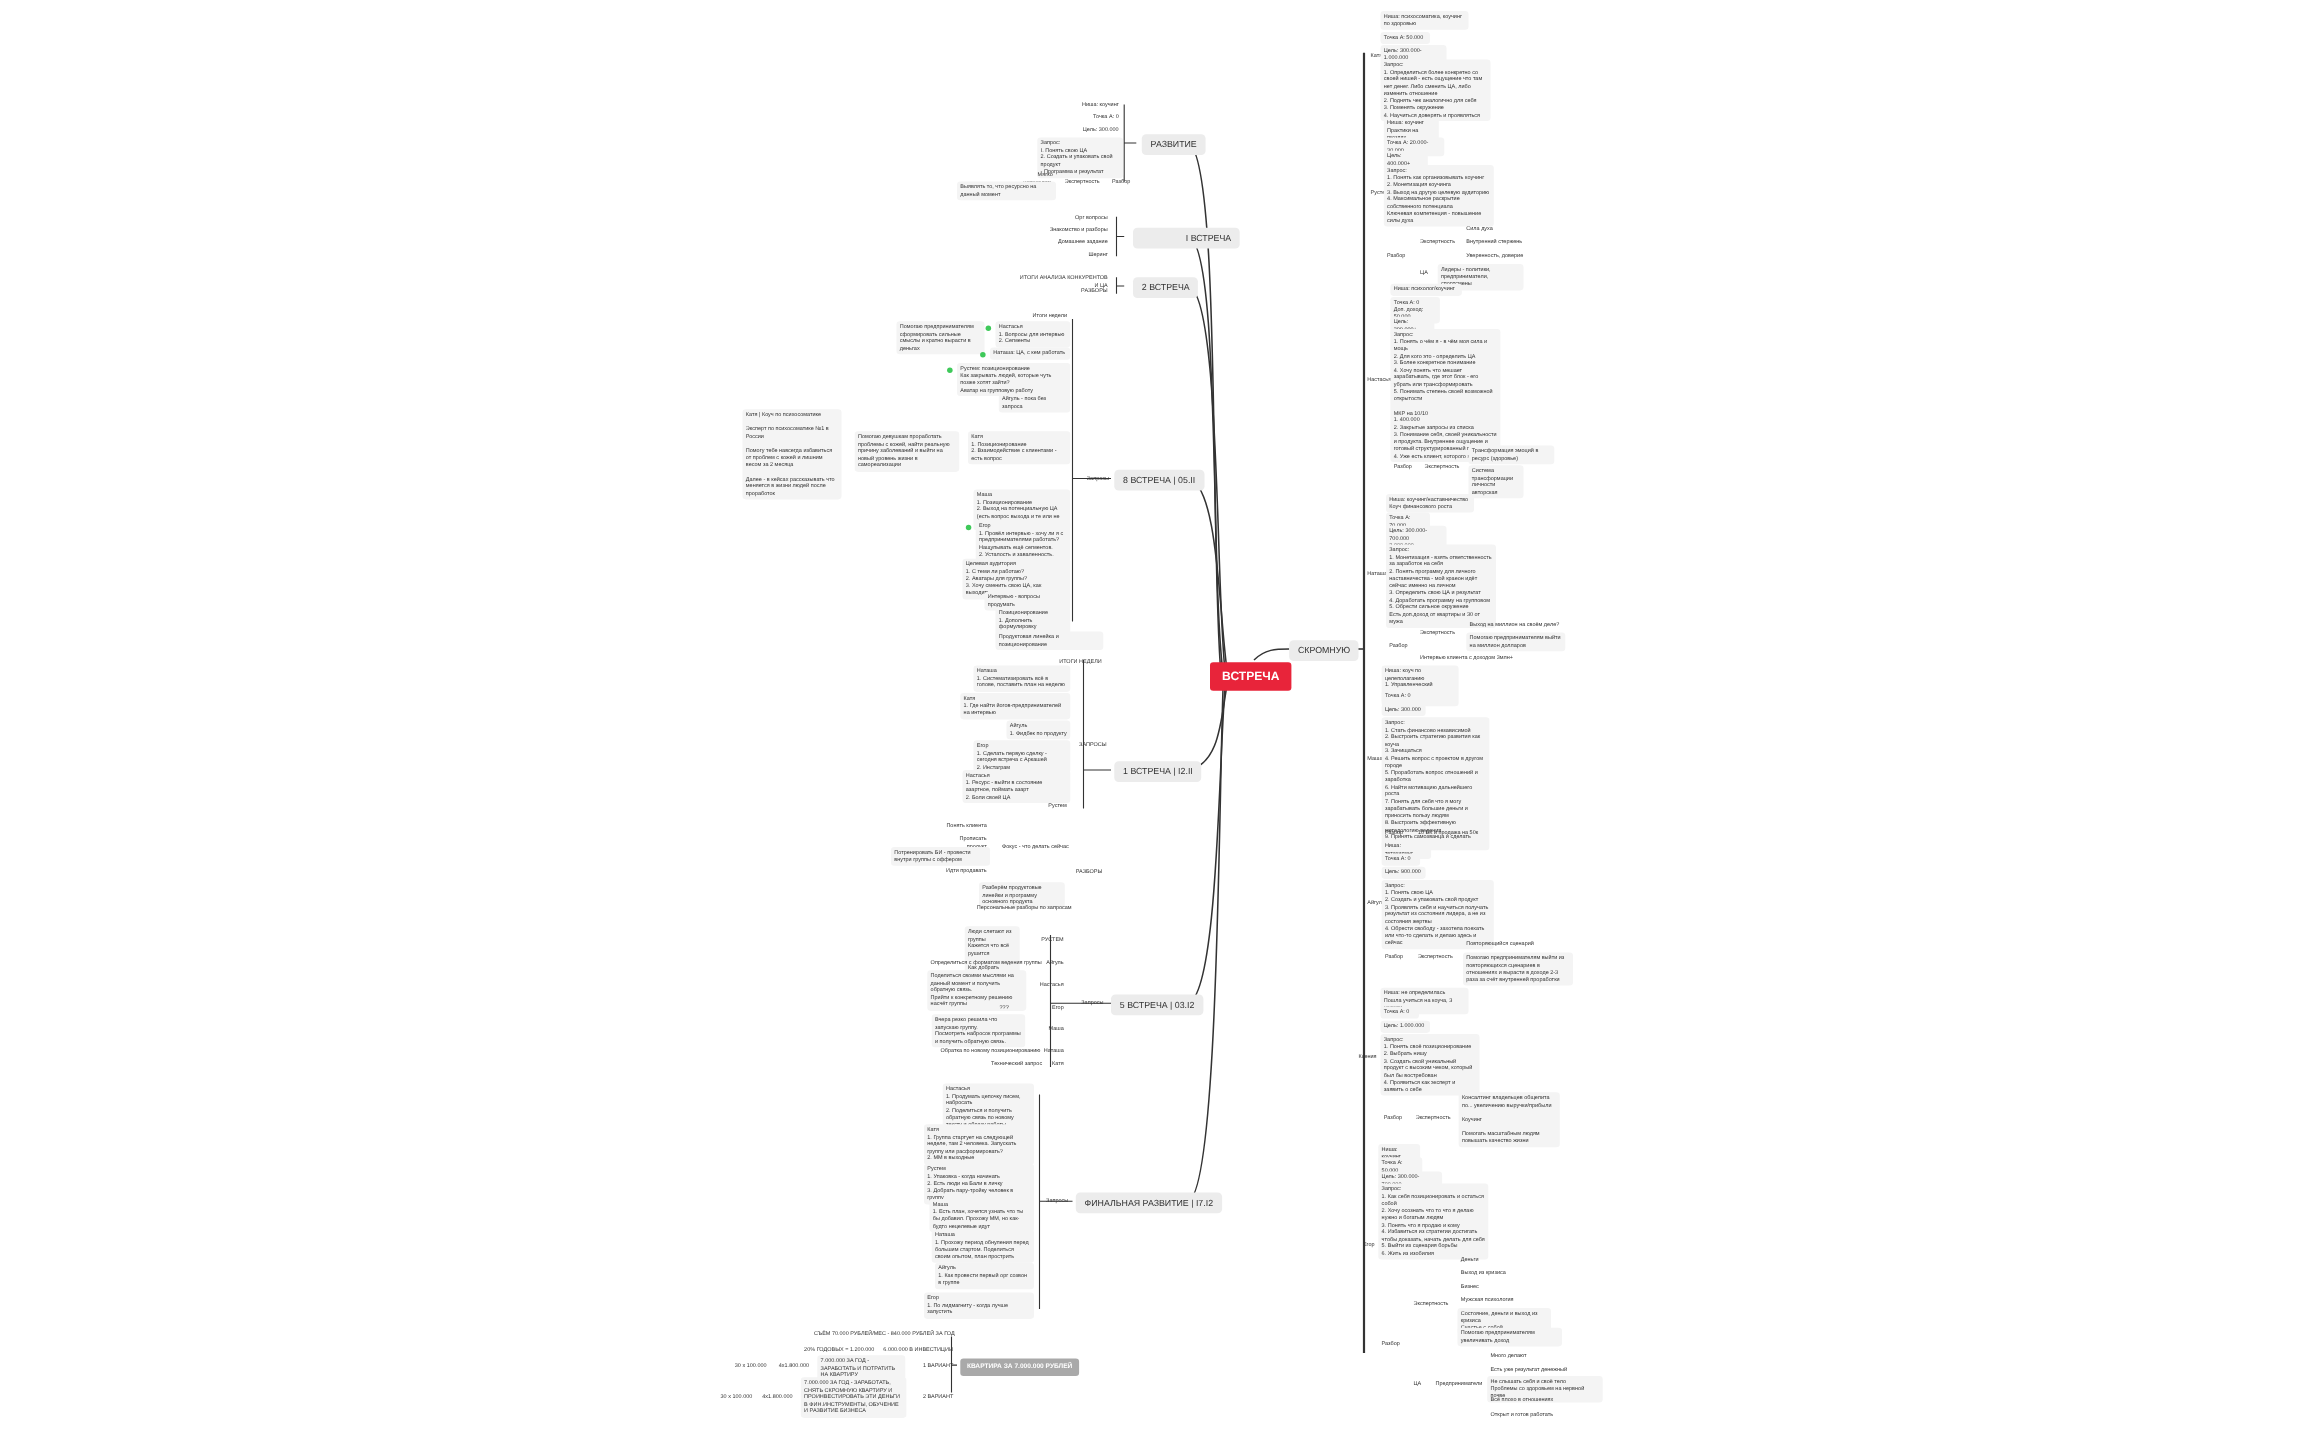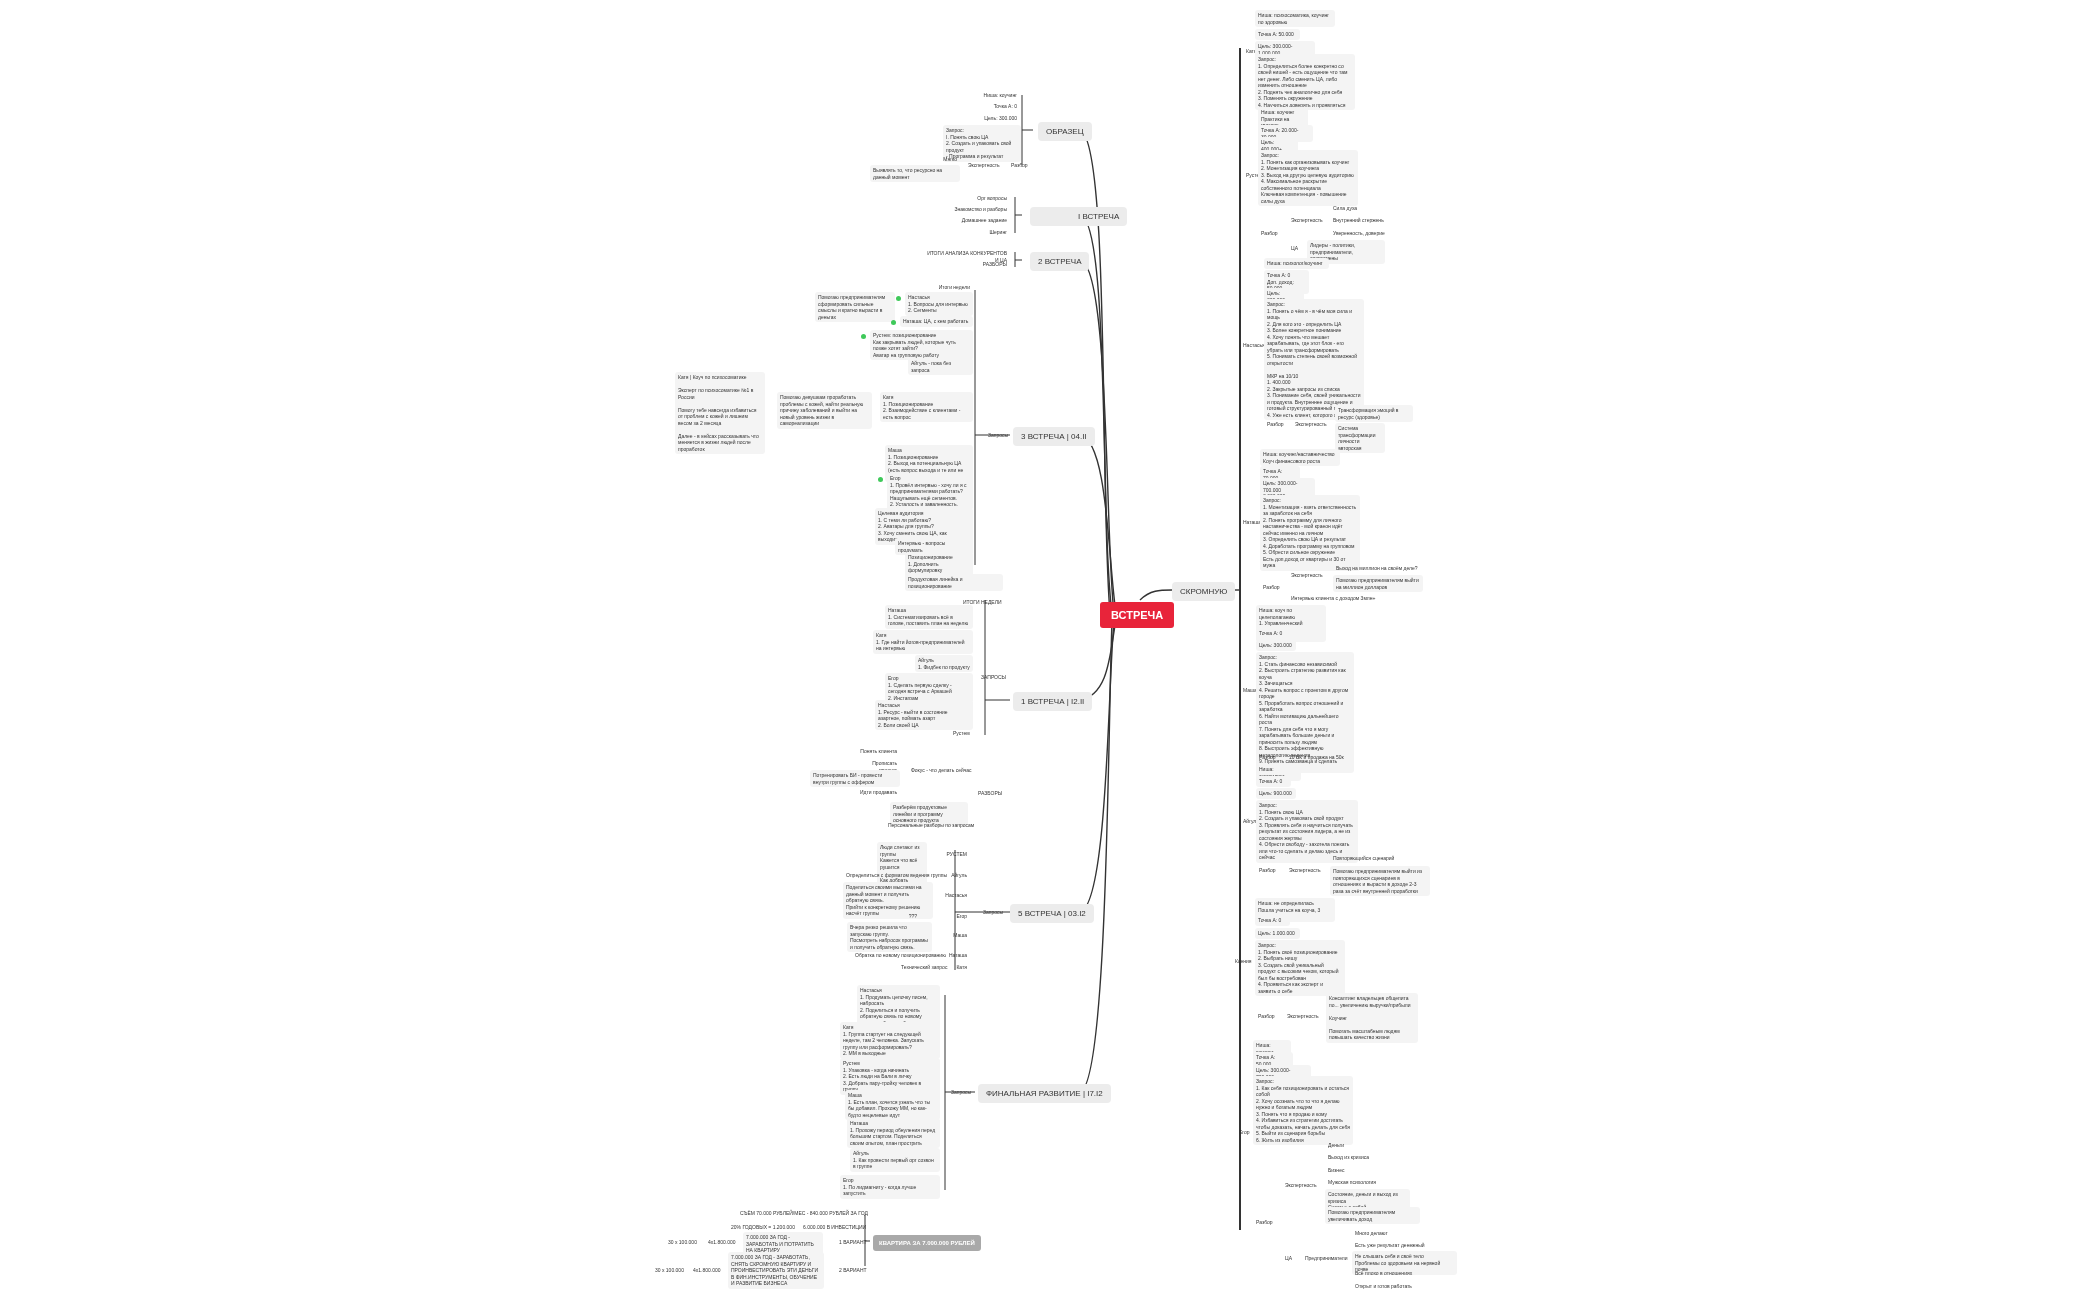--- a/index.html
+++ b/index.html
@@ -40,21 +40,21 @@
     <path d="M1010 700 L985 700 M985 600 L985 735"></path>
     <path d="M1010 912 L955 912 M955 850 L955 970"></path>
     <path d="M975 1092 L945 1092 M945 995 L945 1190"></path>
     <path d="M870 1241 L865 1241 M865 1215 L865 1266"></path>
   </g>
 </svg>
 
 <div class="root" style="left:1100px;top:602px;">ВСТРЕЧА</div>
 <div class="main" style="left:1172px;top:582px;">СКРОМНУЮ</div>
 
-<div class="main" style="left:1038px;top:122px;">ОБРАЗЕЦ</div>
+<div class="main" style="left:1038px;top:122px;">РАЗВИТИЕ</div>
 <div class="n t r" style="left:980px;top:90px;width:40px;">Ниша: коучинг</div>
 <div class="n t r" style="left:980px;top:101px;width:40px;">Точка А: 0</div>
 <div class="n t r" style="left:980px;top:113px;width:40px;">Цель: 300.000</div>
 <div class="n" style="left:943px;top:125px;width:78px;">Запрос:
 I. Понять свою ЦА
 2. Создать и упаковать свой продукт
 - Программа и результат</div>
 <div class="n t" style="left:1008px;top:160px;">Разбор</div>
 <div class="n t" style="left:965px;top:160px;">Экспертность</div>
 <div class="n t r" style="left:915px;top:154px;width:45px;">Мягко направлять</div>
@@ -63,21 +63,21 @@
 <div class="main" style="left:1030px;top:207px;padding-left:48px;">I ВСТРЕЧА</div>
 <div class="n t r" style="left:950px;top:193px;width:60px;">Орг вопросы</div>
 <div class="n t r" style="left:950px;top:204px;width:60px;">Знакомство и разборы</div>
 <div class="n t r" style="left:950px;top:215px;width:60px;">Домашнее задание</div>
 <div class="n t r" style="left:950px;top:227px;width:60px;">Шеринг</div>
 
 <div class="main" style="left:1030px;top:252px;">2 ВСТРЕЧА</div>
 <div class="n t r" style="left:920px;top:248px;width:90px;">ИТОГИ АНАЛИЗА КОНКУРЕНТОВ И ЦА</div>
 <div class="n t r" style="left:920px;top:259px;width:90px;">РАЗБОРЫ</div>
 
-<div class="main" style="left:1013px;top:427px;">3 ВСТРЕЧА | 04.II</div>
+<div class="main" style="left:1013px;top:427px;">8 ВСТРЕЧА | 05.II</div>
 <div class="n t" style="left:985px;top:430px;">Запросы</div>
 <div class="n t r" style="left:935px;top:282px;width:38px;">Итоги недели</div>
 <div class="n" style="left:905px;top:292px;width:68px;"><span class="dot"></span><span>Настасья
 1. Вопросы для интервью
 2. Сегменты</span></div>
 <div class="n" style="left:815px;top:292px;width:80px;">Помогаю предпринимателям сформировать сильные смыслы и кратно вырасти в деньгах</div>
 <div class="n" style="left:900px;top:316px;width:73px;"><span class="dot"></span><span>Наташа: ЦА, с кем работать</span></div>
 <div class="n" style="left:870px;top:330px;width:103px;"><span class="dot"></span><span>Рустем: позиционирование
 Как закрывать людей, которые чуть позже хотят зайти?
 Аватар на групповую работу</span></div>

